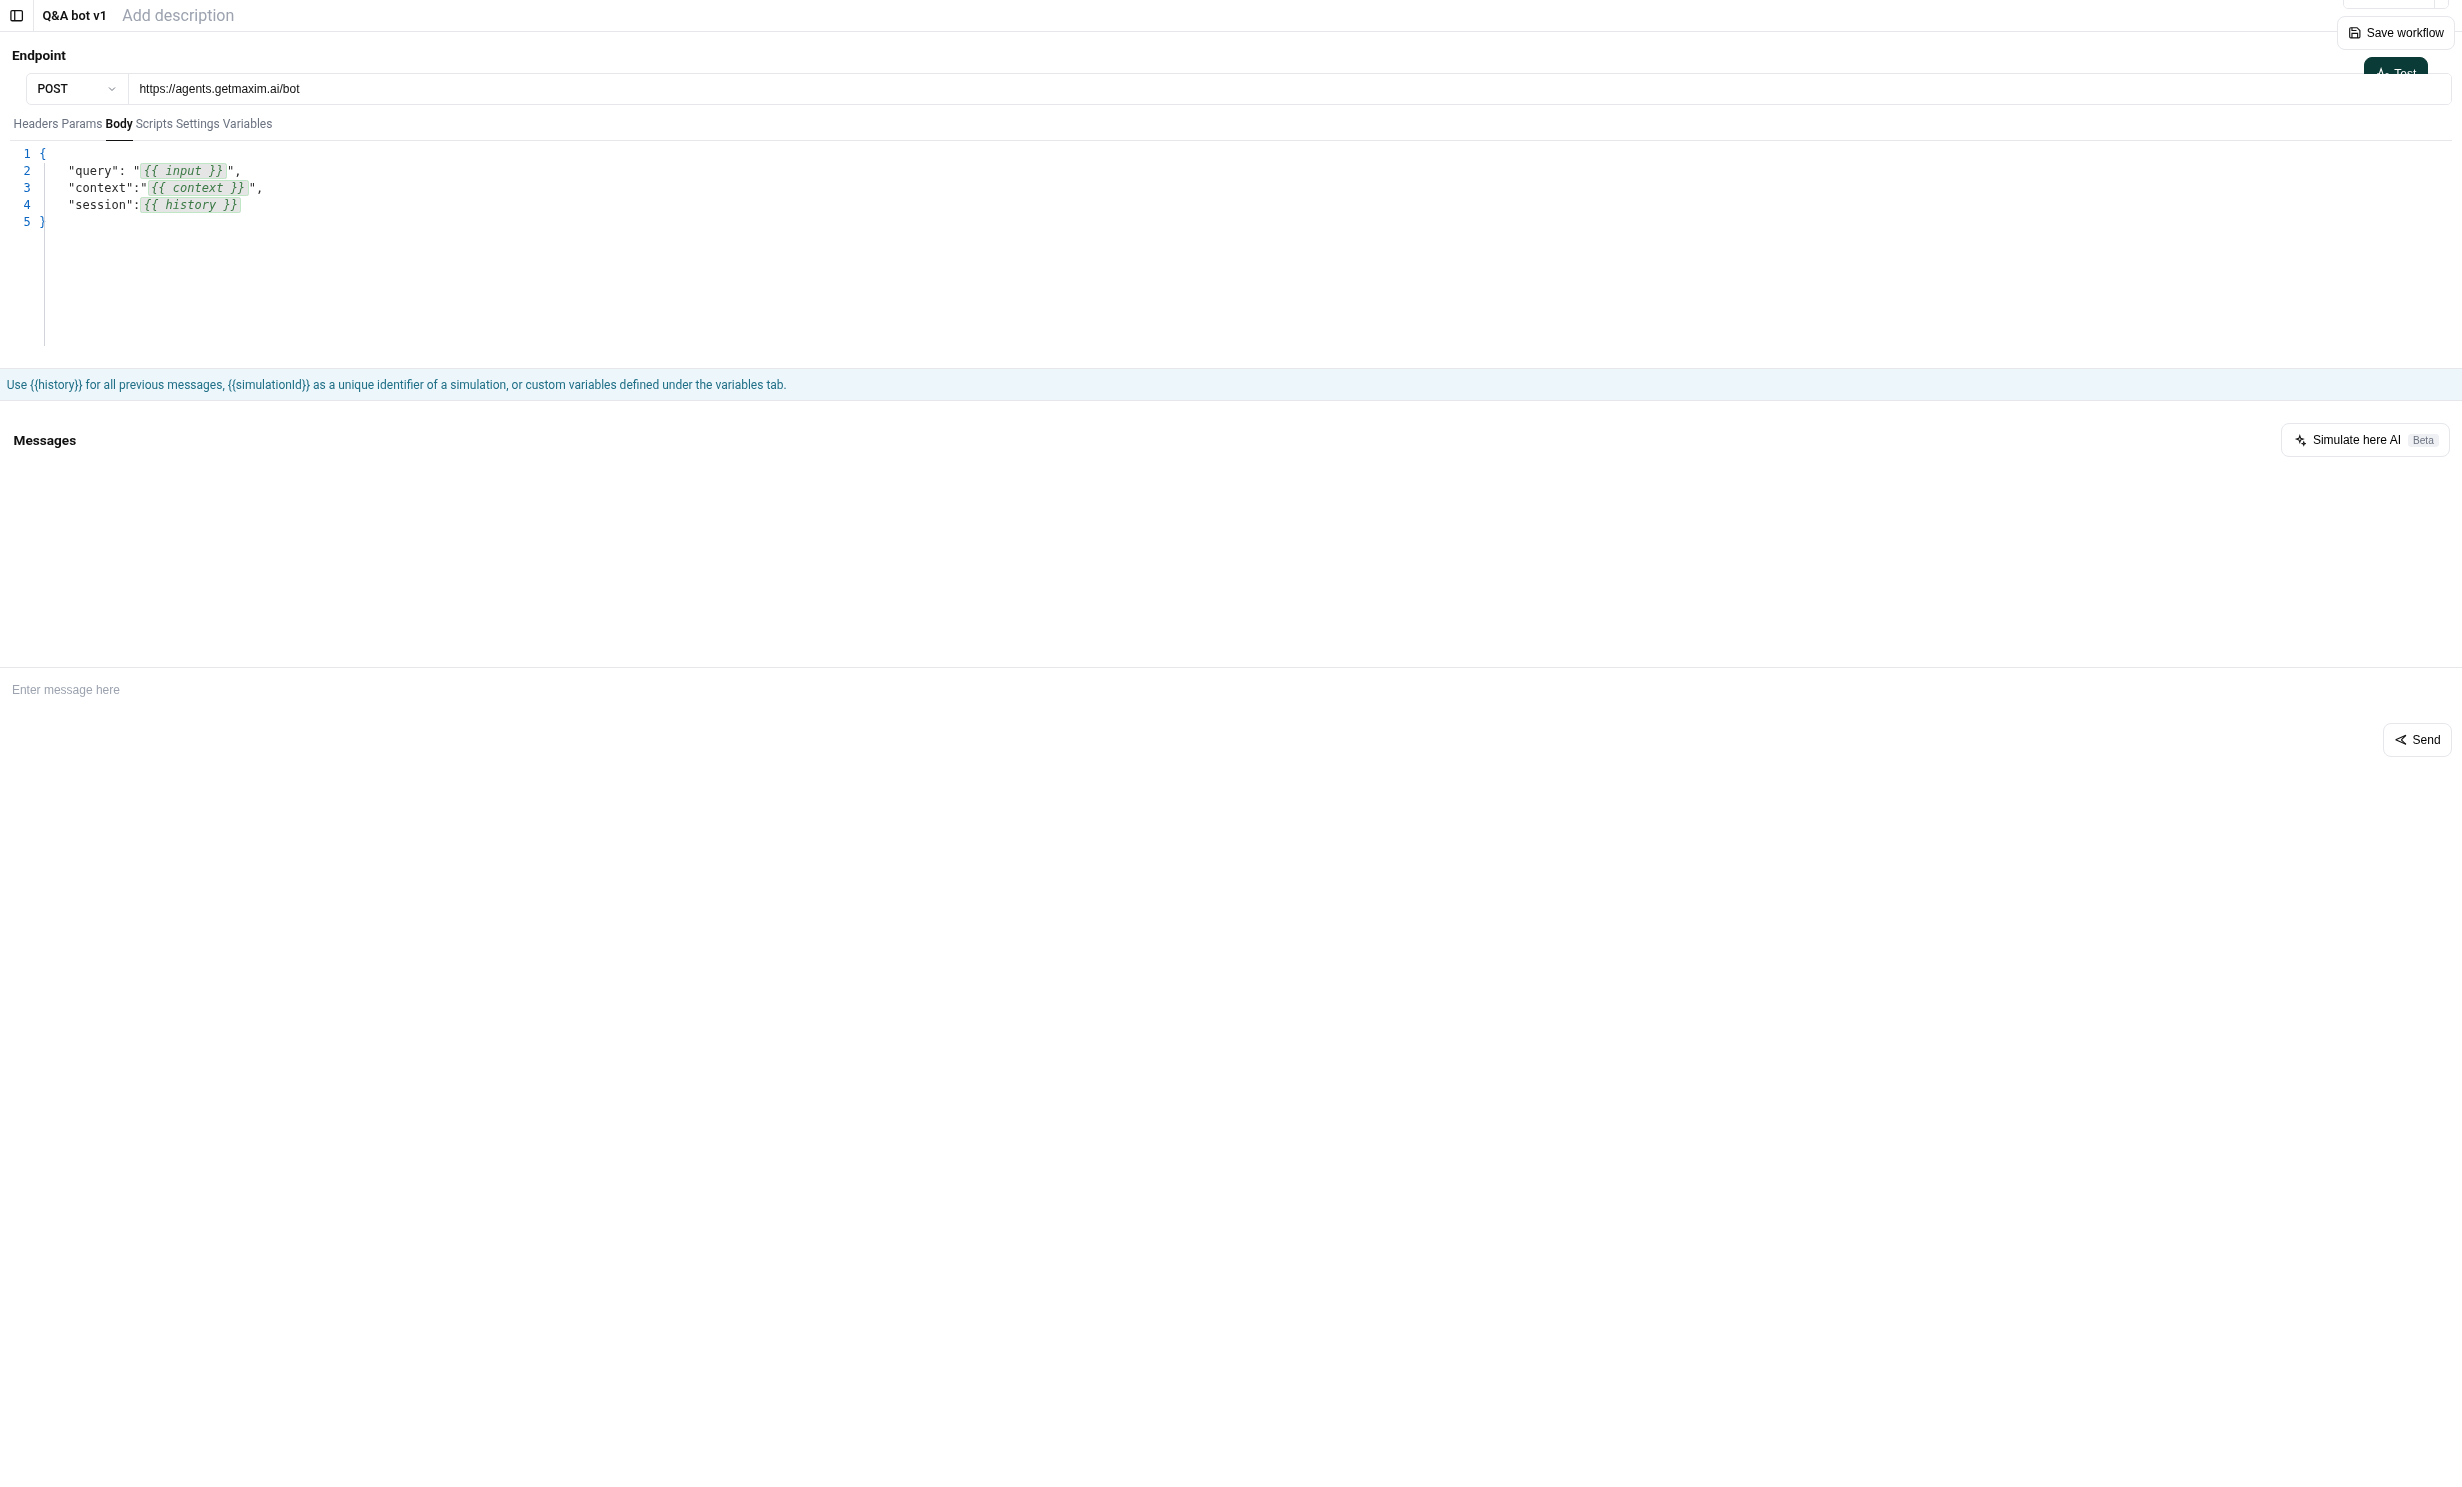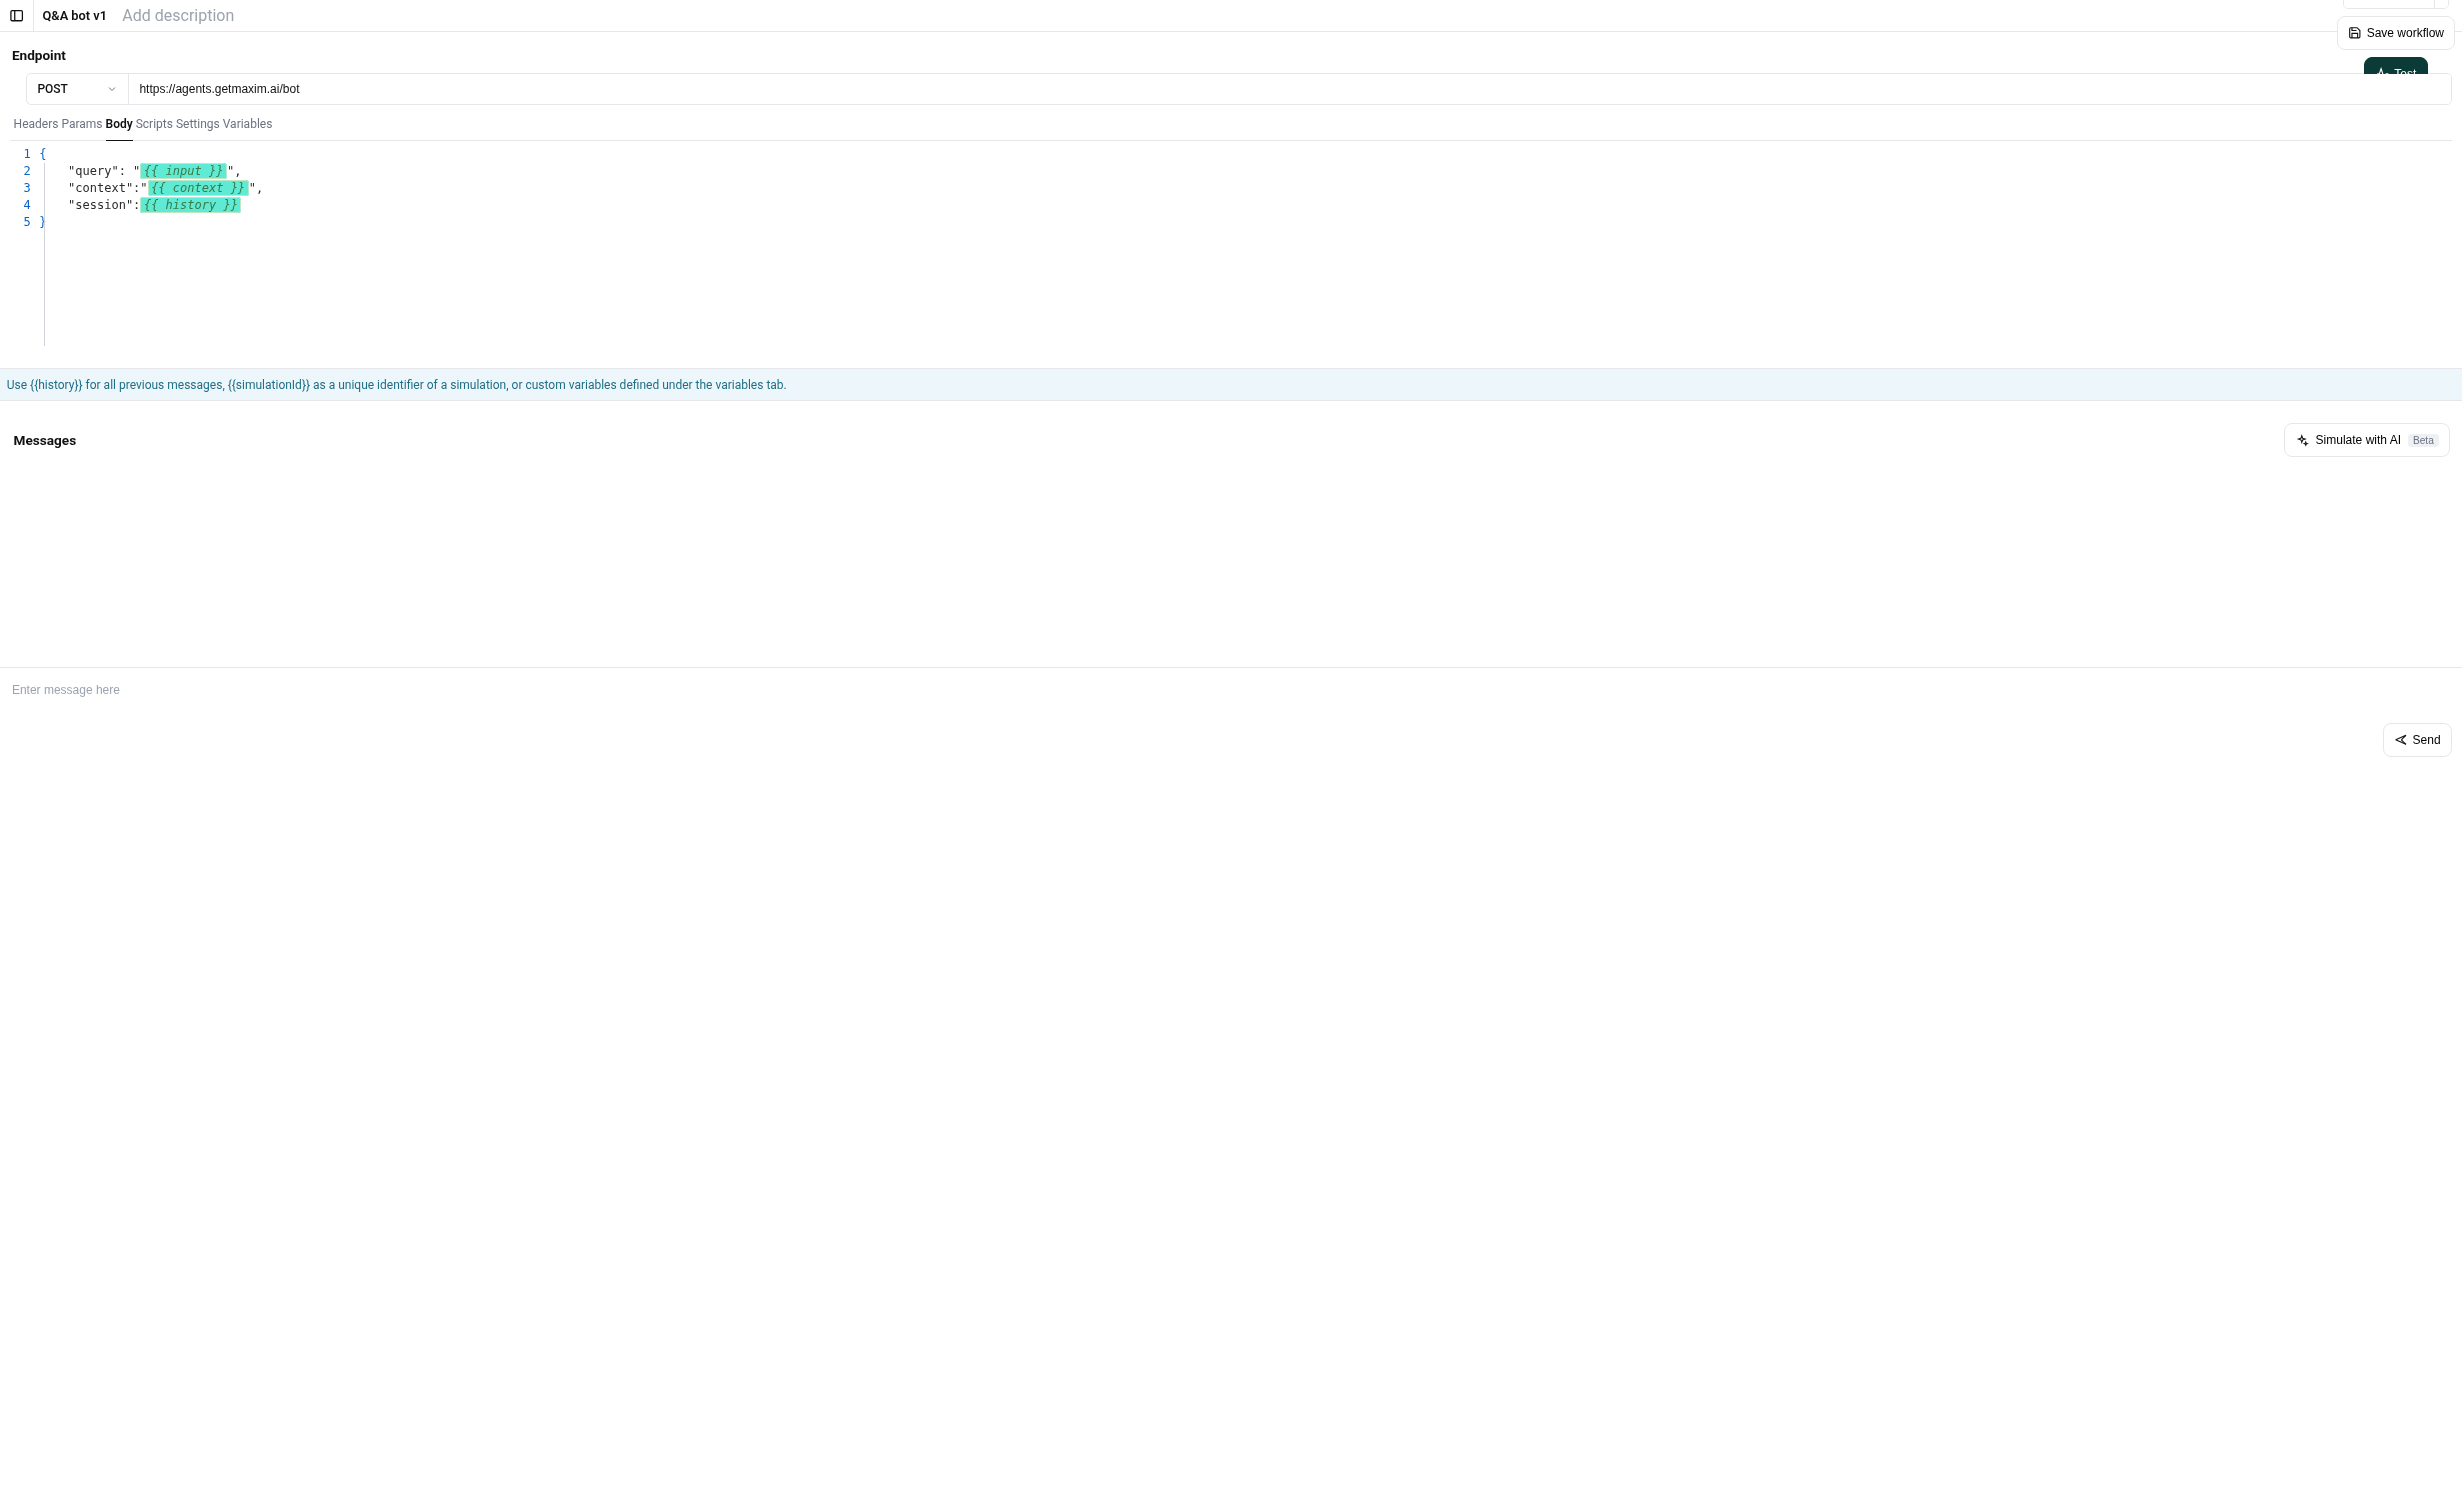--- a/index.html
+++ b/index.html
@@ -84,21 +84,21 @@
 
   .code-editor { display: flex; font-family: ui-monospace, SFMono-Regular, Menlo, Consolas, monospace; font-size: 12px; line-height: 17px; padding-top: 5.1px; min-height: 222px; }
   .gutter { width: 29px; text-align: right; color: #0b66c3; padding-right: 8.5px; user-select: none; }
   .code-lines { flex: 1; position: relative; }
   .code-lines .guide { position: absolute; left: 5.1px; top: 17px; bottom: 17px; width: 0; border-left: 0.9px solid #d1d5db; }
   .line { white-space: pre; }
   .tok-brace { color: #0b66c3; }
   .tok-key { color: #2b2b2b; }
   .tok-str { color: #2b2b2b; }
   .tpl {
-    background: #5eead4; border: 0.9px solid #bfe7c6; border-radius: 2.6px; padding: 0 2.6px;
+    background: #e5e5e5; border: 0.9px solid #bfe7c6; border-radius: 2.6px; padding: 0 2.6px;
     color: #3b7a45; font-style: italic;
   }
 
   .info-banner {
     margin-top: 5.1px;
     background: #edf6fb; color: #1f6f86; padding: 8.5px 6.8px; font-size: 12px;
     border-top: 0.9px solid #e5e7eb; border-bottom: 0.9px solid #e5e7eb;
   }
 
   .messages-header {
@@ -211,21 +211,21 @@
 <div class="info-banner">Use {{history}} for all previous messages, {{simulationId}} as a unique identifier of a simulation, or custom variables defined under the variables tab.</div>
 
 <div class="content">
   <div class="messages-header">
     <div class="messages-title">Messages</div>
     <button class="btn simulate-btn">
       <svg viewBox="0 0 24 24" fill="none" stroke="#111" stroke-width="1.8">
           <path d="M12 3l1.5 4.5L18 9l-4.5 1.5L12 15l-1.5-4.5L6 9l4.5-1.5z"></path>
           <path d="M19 14l.8 2.2L22 17l-2.2.8L19 20l-.8-2.2L16 17l2.2-.8z"></path>
         </svg>
-      <span>Simulate with AI</span>
+      <span>Simulate here AI</span>
       <span class="beta-badge">Beta</span>
     </button>
   </div>
   <div class="messages-body"></div>
 </div>
 
 <div class="composer-wrap">
   <input class="composer-input" placeholder="Enter message here" style="">
   <div class="send-row">
     <button class="btn">

